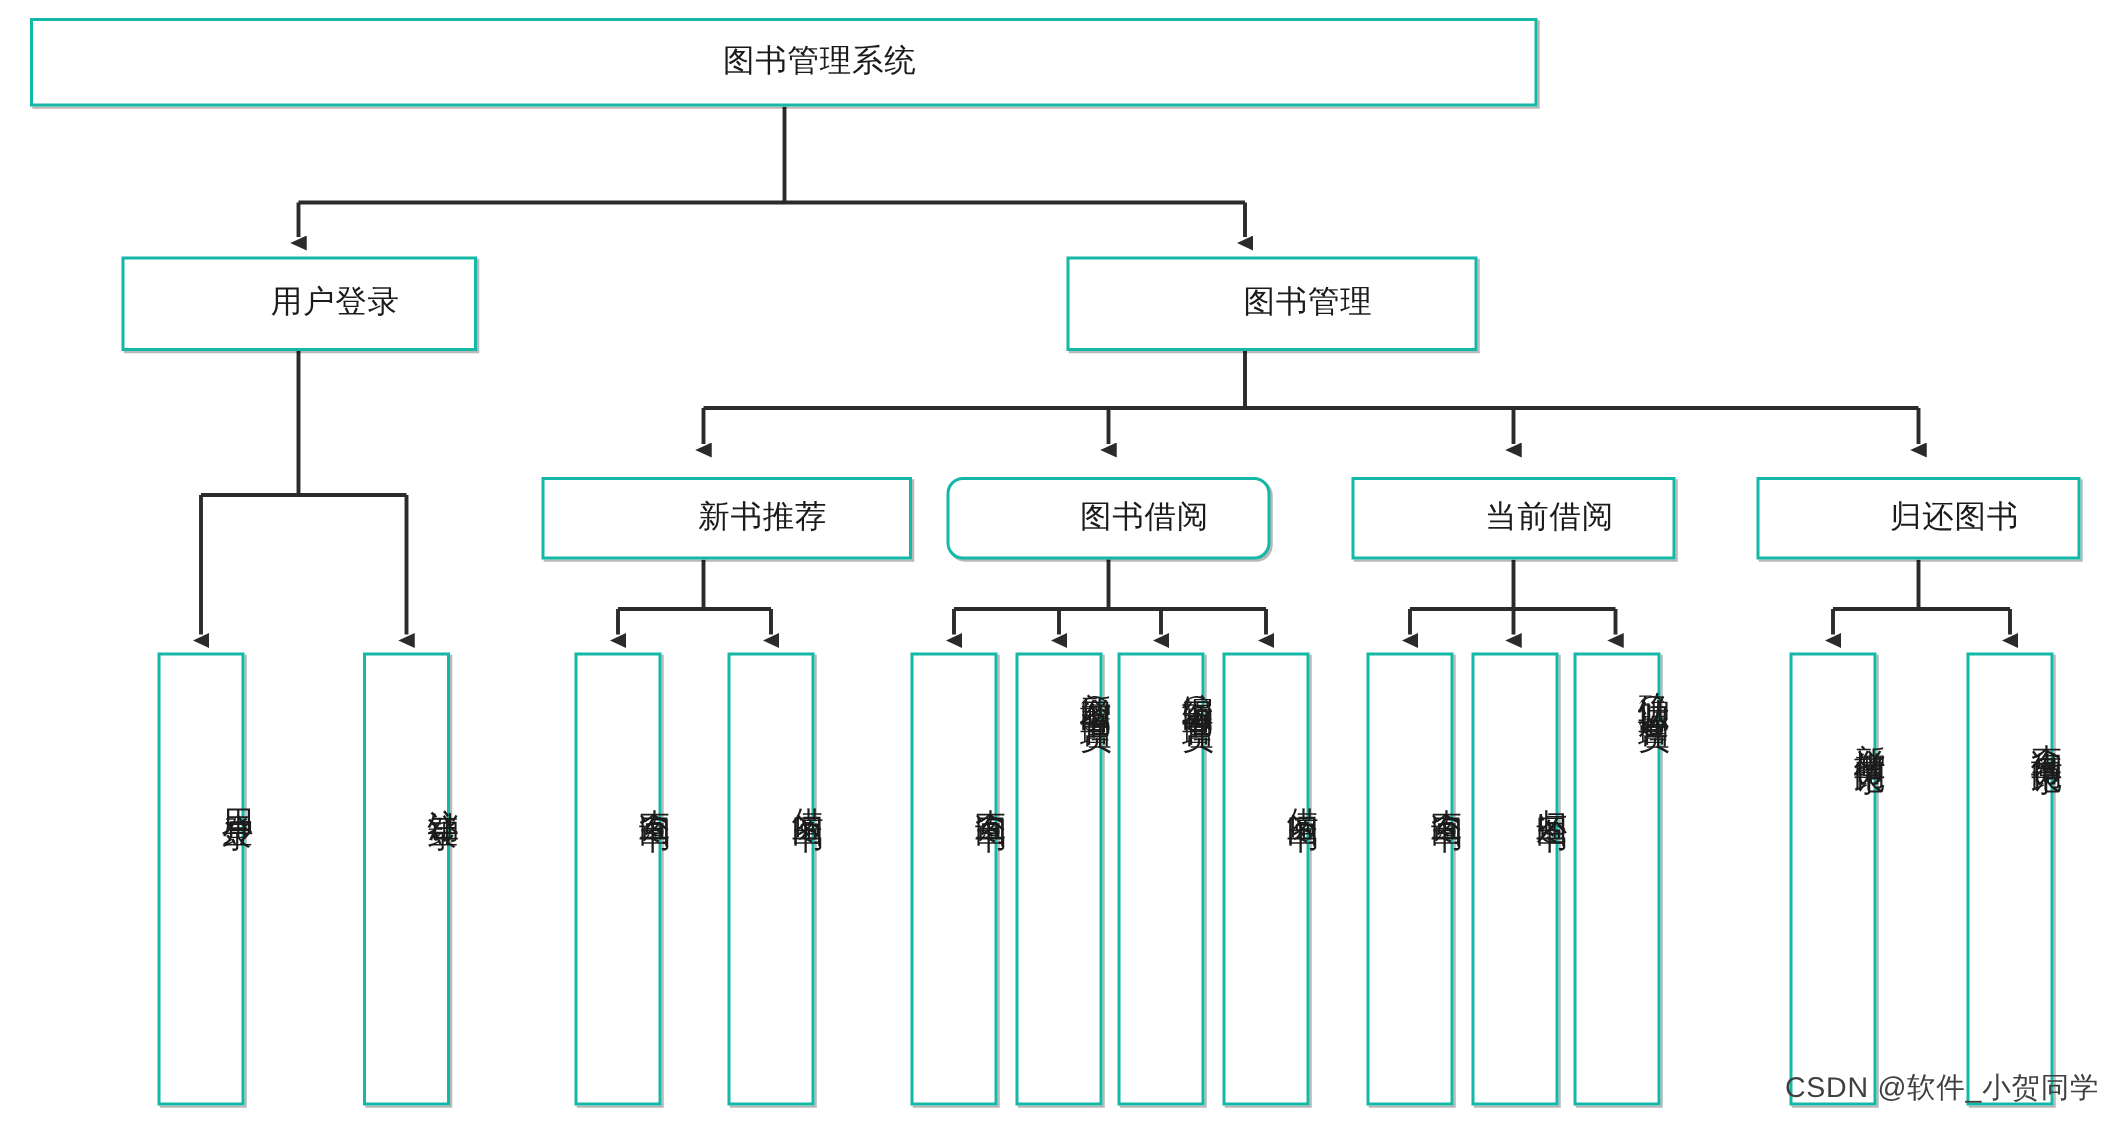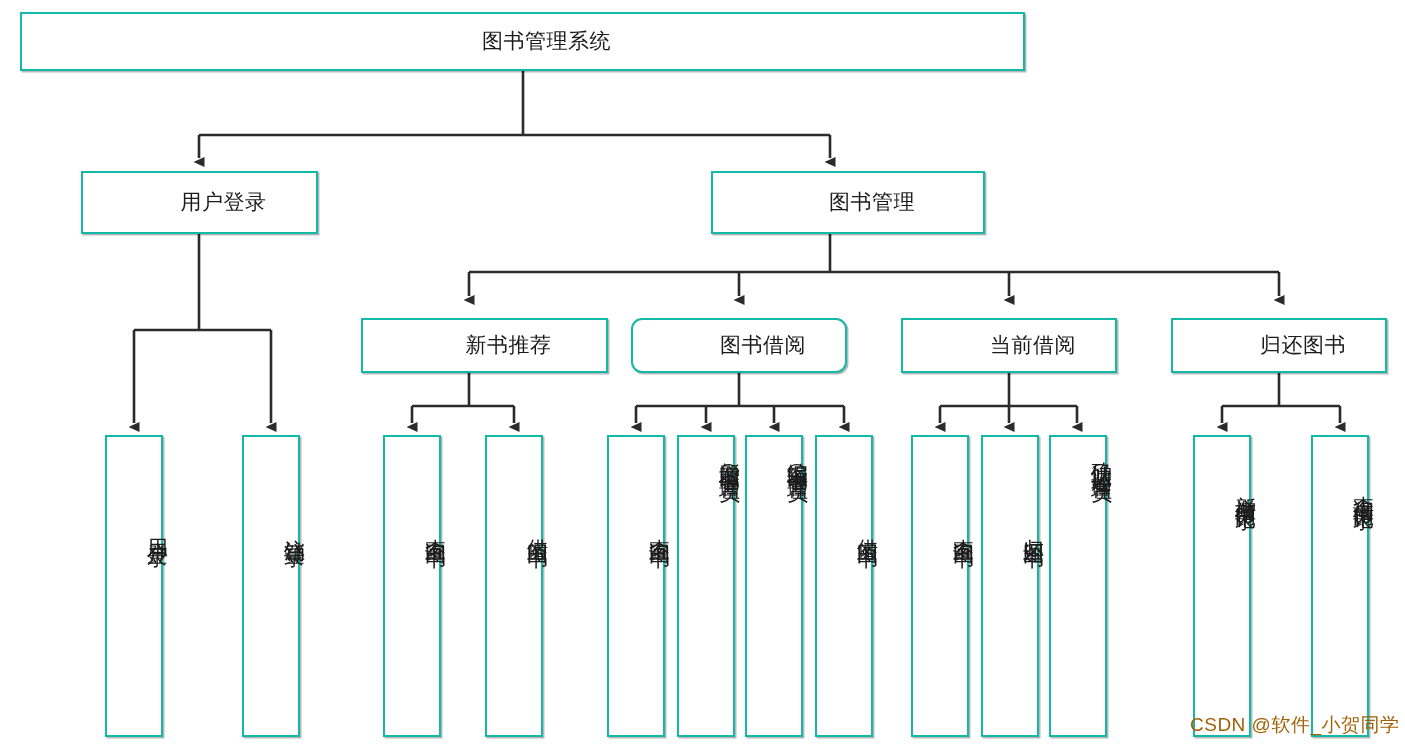--- a/index.html
+++ b/index.html
@@ -56,21 +56,21 @@
     white-space: nowrap;
     font-size: 21px;
     letter-spacing: 3px;
     line-height: 1;
   }
   .watermark {
     position: absolute;
     left: 1190px;
     top: 712px;
     font-size: 19px;
-    color: #a16207;
+    color: #404040;
     letter-spacing: 0.5px;
     white-space: nowrap;
     user-select: none;
   }
 </style>
 </head>
 <body>
 
 <div id="stage">
 

